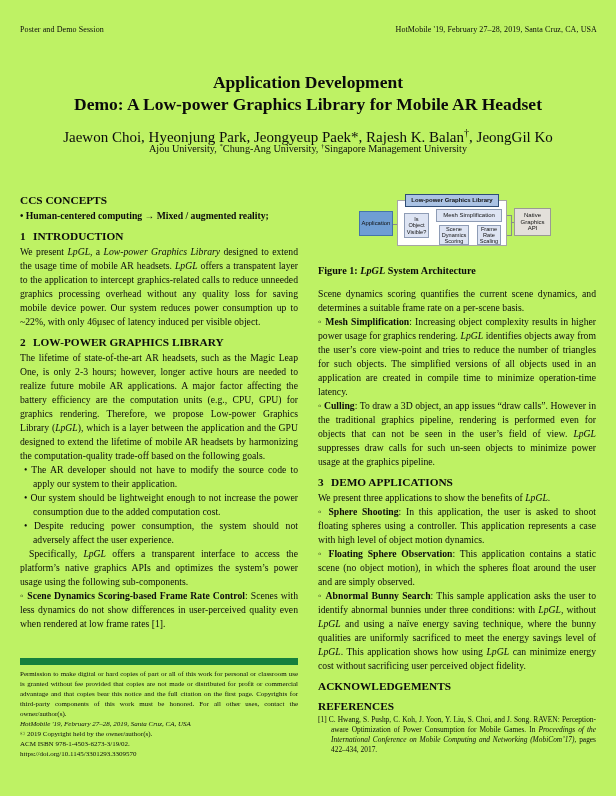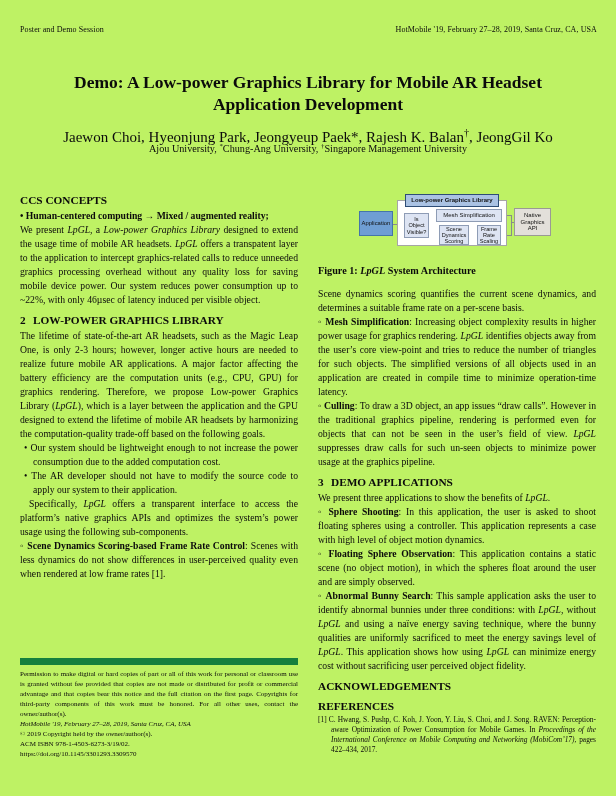--- a/index.html
+++ b/index.html
@@ -87,40 +87,44 @@
 <body>
 
 <div class="page">
 
   <div class="running-head">
     <span>Poster and Demo Session</span>
     <span>HotMobile '19, February 27–28, 2019, Santa Cruz, CA, USA</span>
   </div>
 
   <div class="title">
+    <div>Application Development</div>
     <div>Demo: A Low-power Graphics Library for Mobile AR Headset</div>
-    <div>Application Development</div>
   </div>
 
   <div class="authors"><span>Jaewon Choi, Hyeonjung Park, Jeongyeup Paek*, Rajesh K. Balan</span><span class="sup">†</span><span>, JeongGil Ko</span></div>
   <div class="affils"><span>Ajou University, </span><span class="sup">*</span><span>Chung-Ang University, </span><span class="sup">†</span><span>Singapore Management University</span></div>
 
   <div class="col col-left">
     <div class="sec">CCS CONCEPTS</div>
     <p><span class="b">• Human-centered computing → Mixed / augmented reality;</span></p>
 
+    <div class="sec">
+      <span class="secnum">1</span><span>INTRODUCTION</span>
+    </div>
     <p><span>We present </span><span class="i">LpGL</span><span>, a </span><span class="i">Low-power Graphics Library</span><span> designed to extend the usage time of mobile AR headsets. </span><span class="i">LpGL</span><span> offers a transpatent layer to the application to intercept graphics-related calls to reduce unneeded graphics processing overhead without any quality loss for saving mobile device power. Our system reduces power consumption up to ~22%, with only 46µsec of latency induced per visible object.</span></p>
 
     <div class="sec">
       <span class="secnum">2</span><span>LOW-POWER GRAPHICS LIBRARY</span>
     </div>
     <p><span>The lifetime of state-of-the-art AR headsets, such as the Magic Leap One, is only 2-3 hours; however, longer active hours are needed to realize future mobile AR applications. A major factor affecting the battery efficiency are the computation units (e.g., CPU, GPU) for graphics rendering. Therefore, we propose Low-power Graphics Library (</span><span class="i">LpGL</span><span>), which is a layer between the application and the GPU designed to extend the lifetime of mobile AR headsets by harmonizing the computation-quality trade-off based on the following goals.</span></p>
     <ul class="goals">
+      <li>• The AR developer should not have to modify the source code to apply our system to their application.</li>
       <li>• Our system should be lightweight enough to not increase the power consumption due to the added computation cost.</li>
-      <li>• The AR developer should not have to modify the source code to apply our system to their application.</li>
+      <li>• Despite reducing power consumption, the system should not adversely affect the user experience.</li>
     </ul>
     <p class="indent"><span>Specifically, </span><span class="i">LpGL</span><span> offers a transparent interface to access the platform’s native graphics APIs and optimizes the system’s power usage using the following sub-components.</span></p>
     <p><span>◦ </span><span class="b">Scene Dynamics Scoring-based Frame Rate Control</span><span>: Scenes with less dynamics do not show differences in user-perceived quality even when rendered at low frame rates [1].</span></p>
   </div>
 
   <div class="footnote">
     <p>Permission to make digital or hard copies of part or all of this work for personal or classroom use is granted without fee provided that copies are not made or distributed for profit or commercial advantage and that copies bear this notice and the full citation on the first page. Copyrights for third-party components of this work must be honored. For all other uses, contact the owner/author(s).</p>
     <p class="fn-line"><span class="i">HotMobile '19, February 27–28, 2019, Santa Cruz, CA, USA</span></p>
     <p class="fn-line">© 2019 Copyright held by the owner/author(s).</p>
     <p class="fn-line">ACM ISBN 978-1-4503-6273-3/19/02.</p>

